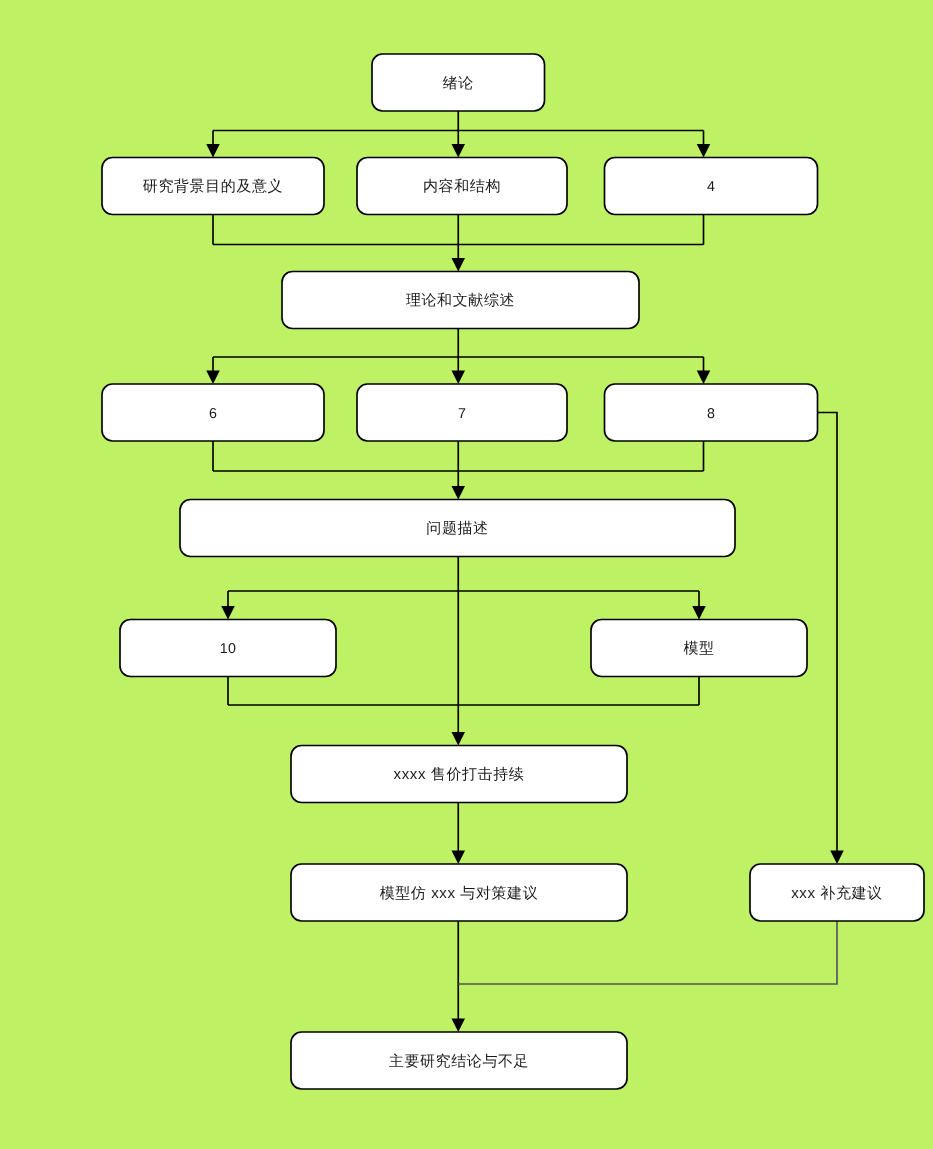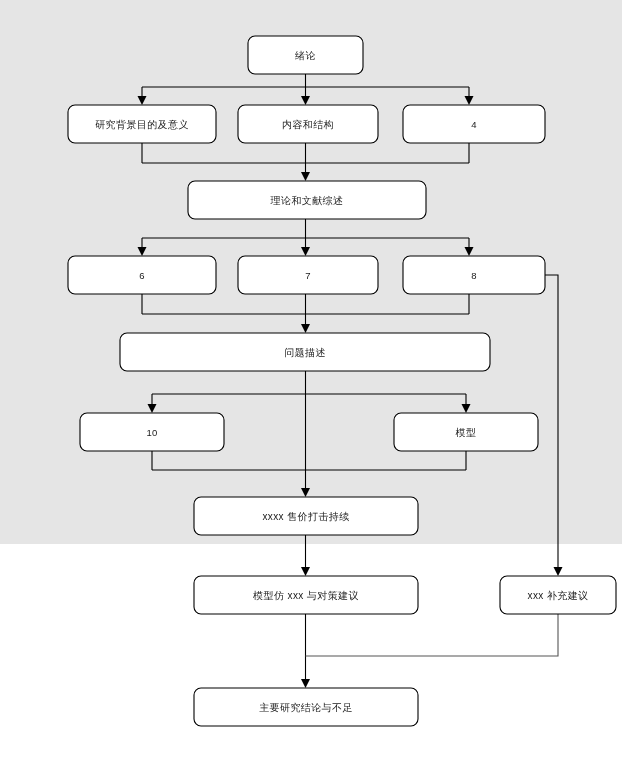--- a/index.html
+++ b/index.html
@@ -9,22 +9,22 @@
   }
   body {
     width: 622px;
     height: 766px;
     font-family: "Liberation Sans", "DejaVu Sans", sans-serif;
     overflow: hidden;
   }
   #flowchart-root {
     position: relative;
     width: 622px;
-    height: 544px;
-    background: #e5e5e5;
+    height: 766px;
+    background: #bef264;
   }
   svg#flow-svg {
     display: block;
     width: 622px;
     height: 766px;
   }
   .node-rect {
     fill: #ffffff;
     stroke: #000000;
     stroke-width: 1.1;

